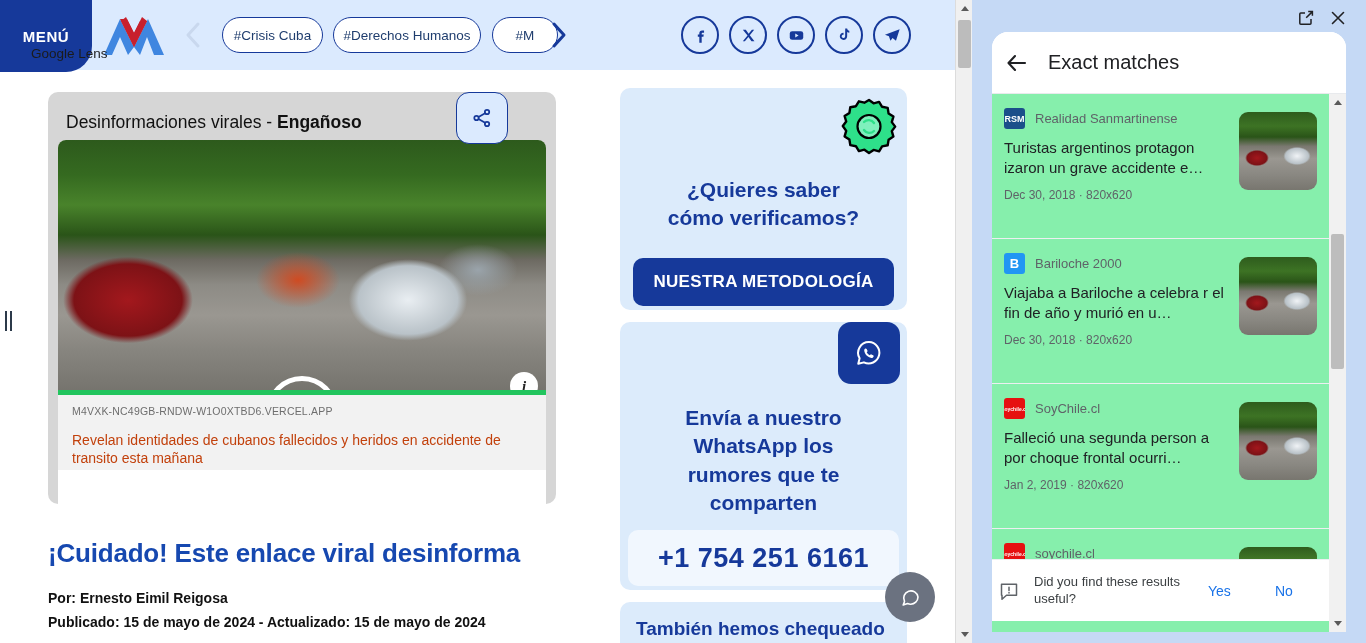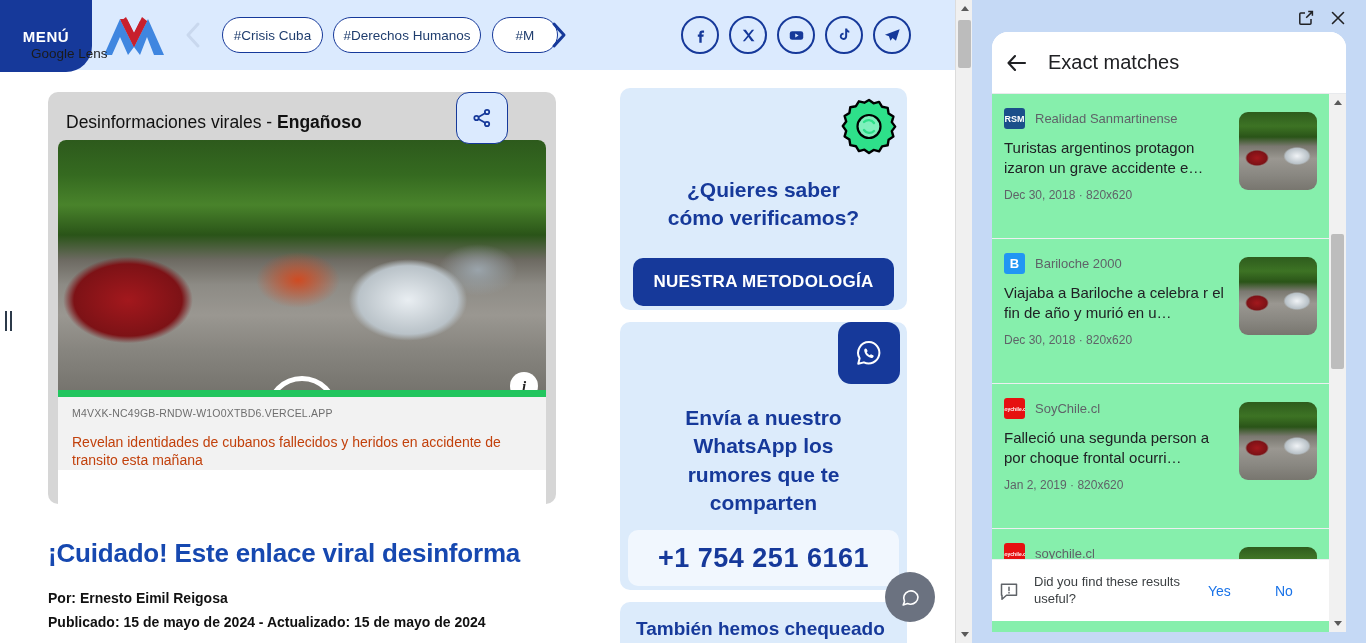--- a/index.html
+++ b/index.html
@@ -127,21 +127,21 @@
     background: #ffffff;
     display: flex; align-items: center; justify-content: center;
     font-family: "Liberation Serif", serif;
     font-style: italic; font-weight: bold; font-size: 15px; color: #222;
     cursor: pointer;
   }
   #embed-meta {
     position: absolute; left: 0; top: 250px;
     width: 488px; height: 80px;
     background: #f2f2f2;
-    border-top: 7px solid #22c55e;
+    border-top: 5px solid #22c55e;
     padding: 10px 14px;
   }
   #embed-domain {
     font-size: 10.5px; color: #6e6e6e; letter-spacing: .2px;
   }
   #embed-title {
     margin-top: 15px;
     font-size: 14px; font-weight: normal; color: #c2410c; line-height: 1.25;
   }
 

